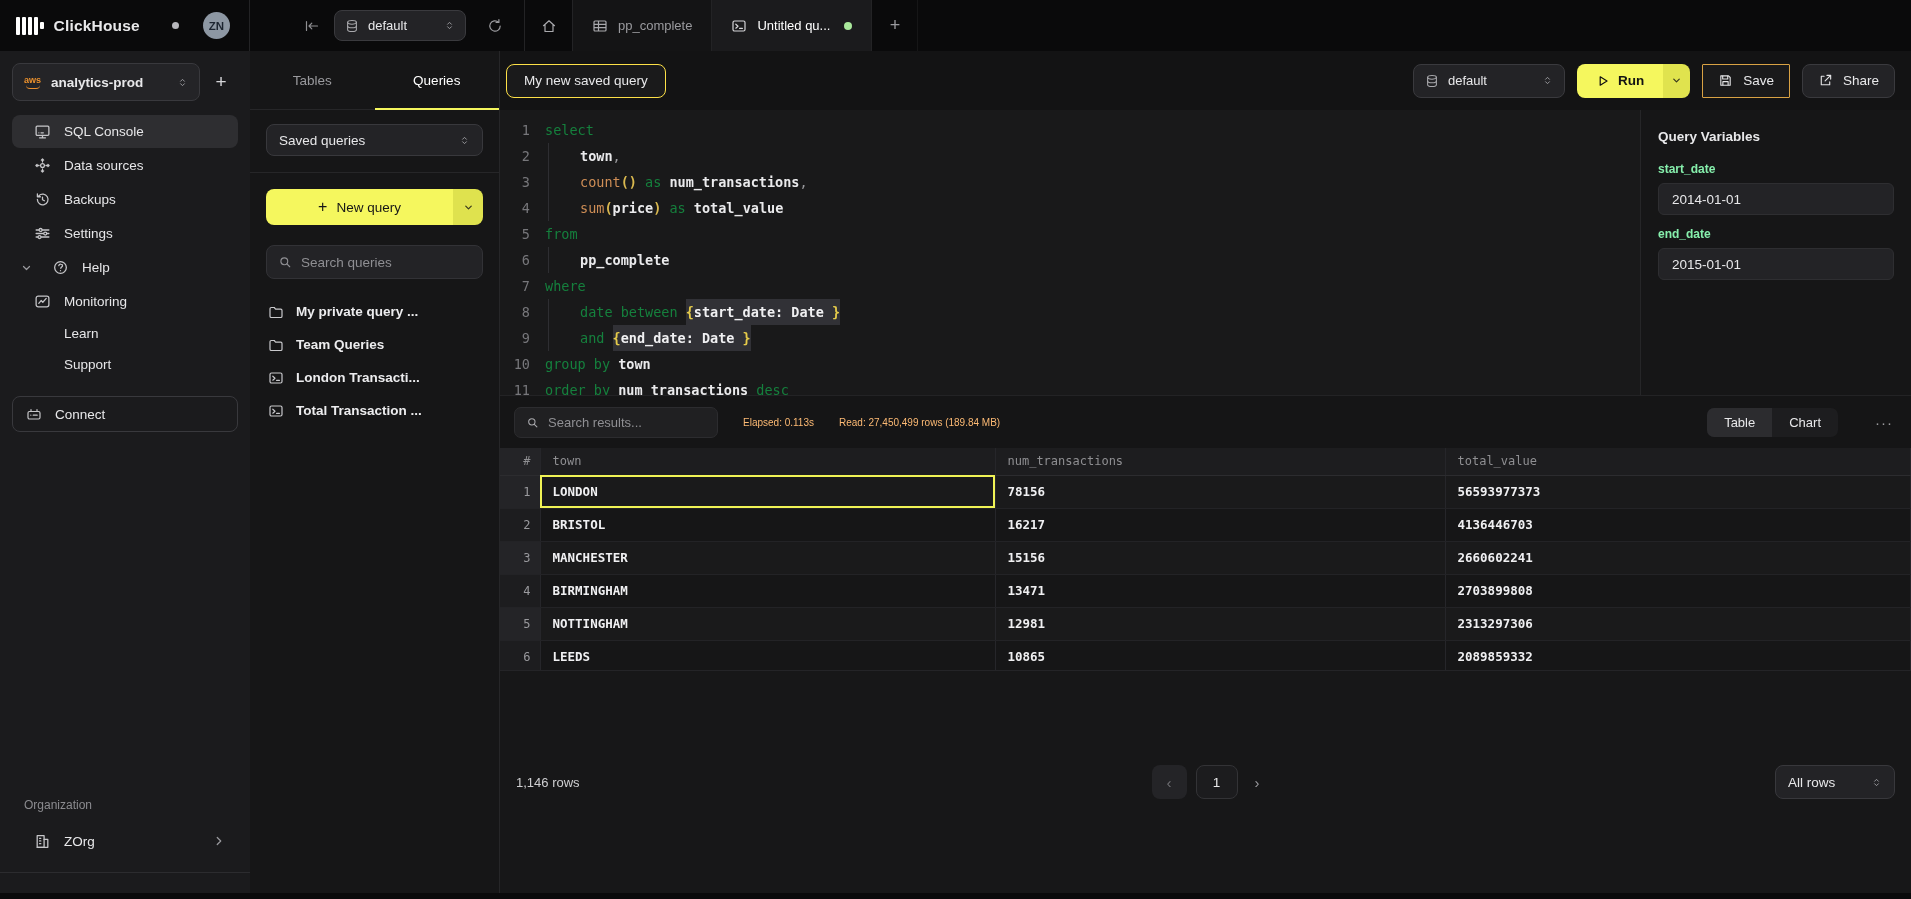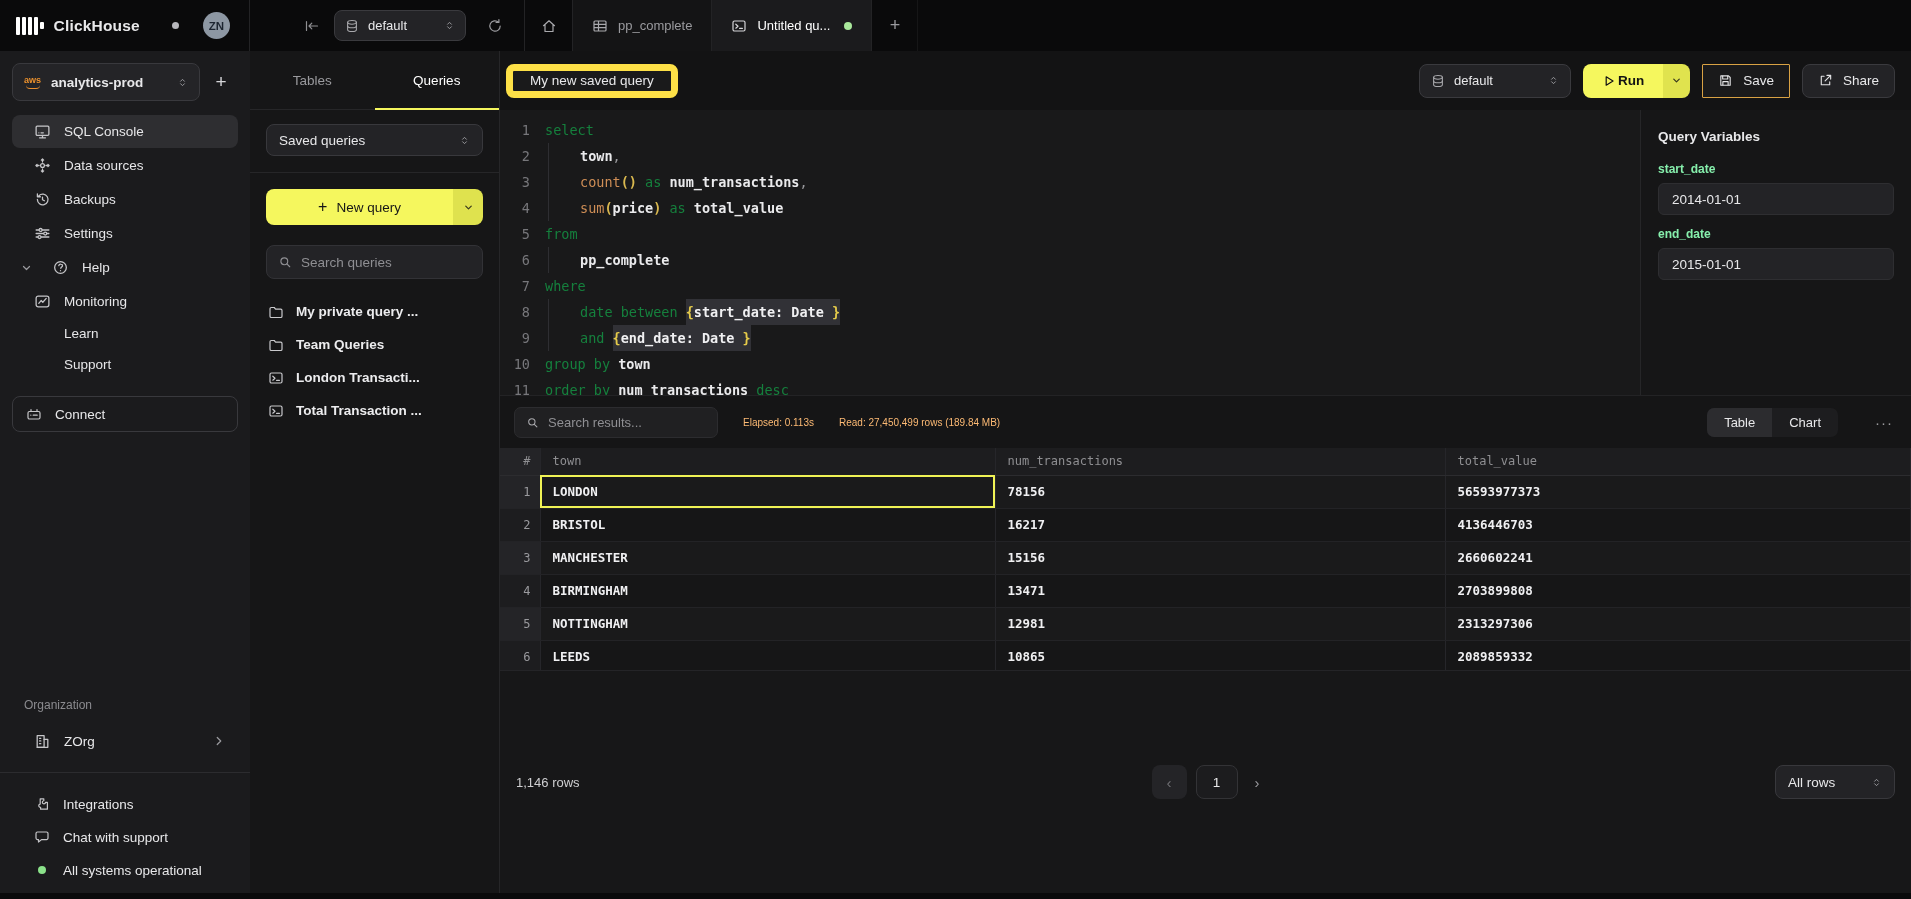--- a/index.html
+++ b/index.html
@@ -86,27 +86,27 @@
   .search-box { margin-top:20px; height:34px; background:#232326; border:1px solid #323236; border-radius:8px;
     display:flex; align-items:center; gap:9px; padding:0 11px; color:#8f8f93; font-size:13.5px; }
   .search-box .icon { width:14px; height:14px; color:#8f8f93; }
   .query-list { margin-top:19px; display:flex; flex-direction:column; gap:6px; }
   .query-item { height:27px; display:flex; align-items:center; gap:12px; font-size:13.5px; font-weight:600; color:#ececee; padding-left:2px; }
   .query-item .icon { width:16px; height:16px; color:#c9c9cc; flex:0 0 16px; }
 
   
   .content { flex:1; min-width:0; display:flex; flex-direction:column; background:#151516; }
   .content-toolbar { flex:0 0 59px; display:flex; align-items:center; padding:0 16px 0 6px; background:#131314; }
-  .query-chip { height:34px; border:7px solid #fde047; border-radius:8px; background:#1a1a1b;
+  .query-chip { height:34px; border:1px solid #fde047; border-radius:8px; background:#1a1a1b;
     display:flex; align-items:center; padding:0 17px; font-size:13.5px; }
   .ct-right { margin-left:auto; display:flex; align-items:center; gap:12px; }
   .tb-select { height:34px; width:152px; background:#232326; border:1px solid #3a3a3e; border-radius:8px;
     display:flex; align-items:center; gap:9px; padding:0 11px; font-size:13px; }
   .run-btn { display:flex; height:34px; border-radius:8px; overflow:hidden; color:#131313; }
-  .run-main { background:#f5f75e; display:flex; align-items:center; gap:2px; padding:17px 19px; font-size:13.5px; font-weight:600; }
+  .run-main { background:#f5f75e; display:flex; align-items:center; gap:8px; padding:17px 19px; font-size:13.5px; font-weight:600; }
   .run-main .icon { width:14px; height:14px; color:#131313; }
   .run-split { width:27px; background:#e0e34e; display:flex; align-items:center; justify-content:center; }
   .run-split .icon { width:11px; height:11px; color:#3a3a1e; }
   .save-btn { height:34px; border:1.5px solid #d9a244; border-radius:1px; background:#1a1a1b;
     display:flex; align-items:center; gap:10px; padding:0 15px; font-size:13.5px; }
   .save-btn .icon { width:15px; height:15px; color:#e4e4e6; }
   .share-btn { height:34px; border:1px solid #3a3a3e; border-radius:8px; background:#232326;
     display:flex; align-items:center; gap:10px; padding:0 15px; font-size:13.5px; }
   .share-btn .icon { width:15px; height:15px; color:#e4e4e6; }
 
@@ -348,42 +348,20 @@
             </svg>
           </span>
         <span>ZOrg</span>
         <span class="icon chev">
             <svg viewBox="0 0 16 16" fill="none" stroke="currentColor" stroke-width="1.4" stroke-linecap="round" stroke-linejoin="round">
               <path d="M6 4l4 4-4 4"></path>
             </svg>
           </span>
       </div>
       <div class="sb-divider"></div>
-      <div class="sb-foot" id="sidebar-foot">
-          <div class="foot-item">
-            <span class="icon ">
-              <svg viewBox="0 0 16 16" fill="none" stroke="currentColor" stroke-width="1.2" stroke-linecap="round" stroke-linejoin="round">
-                <path d="M6.2 2.8h3.6v1.9a1.6 1.6 0 1 0 1.7 1.7h1.9v6.8H6.6v-1.9a1.6 1.6 0 1 1-.4-3.2V2.8z"></path>
-              </svg>
-            </span>
-            <span>Integrations</span>
-          </div>
-          <div class="foot-item">
-            <span class="icon ">
-              <svg viewBox="0 0 16 16" fill="none" stroke="currentColor" stroke-width="1.2" stroke-linecap="round" stroke-linejoin="round">
-                <path d="M3.5 3h9A1.5 1.5 0 0 1 14 4.5v4.6a1.5 1.5 0 0 1-1.5 1.5H7.5L4.5 13v-2.4h-1A1.5 1.5 0 0 1 2 9.1V4.5A1.5 1.5 0 0 1 3.5 3z"></path>
-              </svg>
-            </span>
-            <span>Chat with support</span>
-          </div>
-          <div class="foot-item">
-            <span class="status-dot"></span>
-            <span>All systems operational</span>
-          </div>
-        </div>
     </div>
 
     <div class="qpanel">
       <div class="qp-tabs">
         <div class="qp-tab">Tables</div>
         <div class="qp-tab active">Queries</div>
       </div>
       <div class="qp-body">
         <div class="saved-select">
           <span>Saved queries</span>

